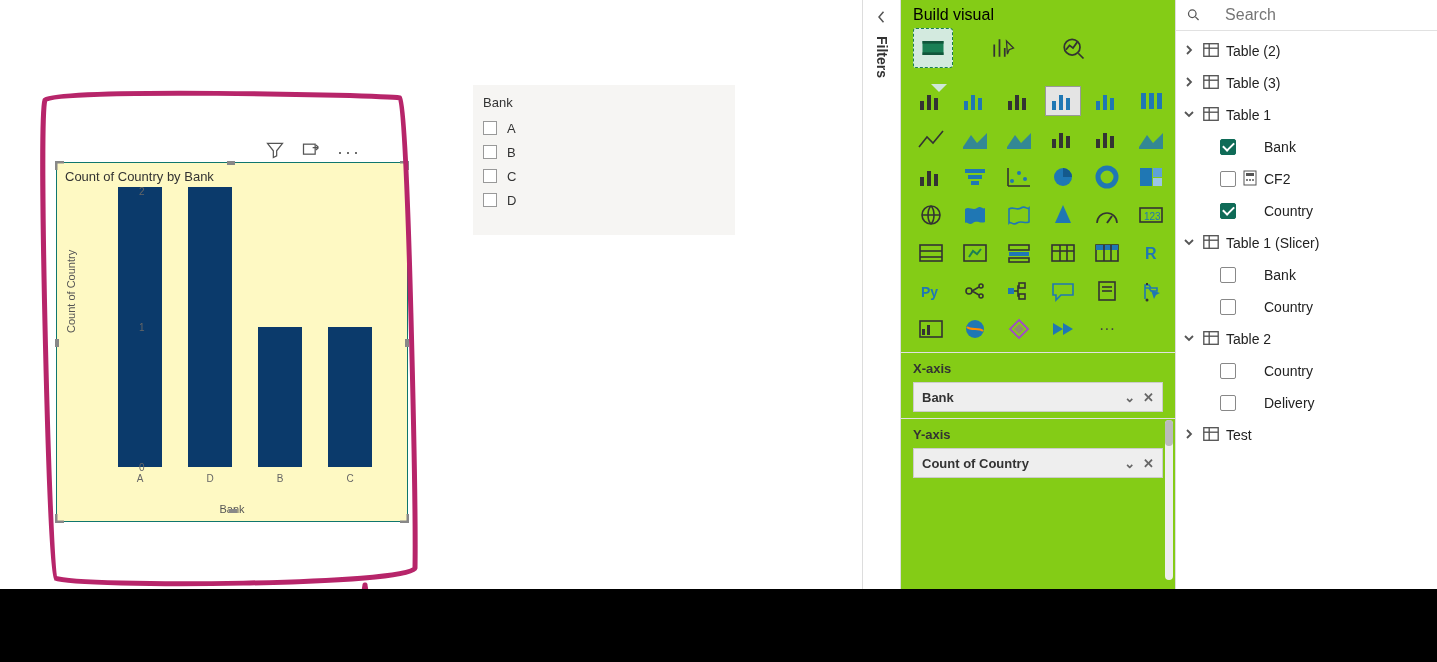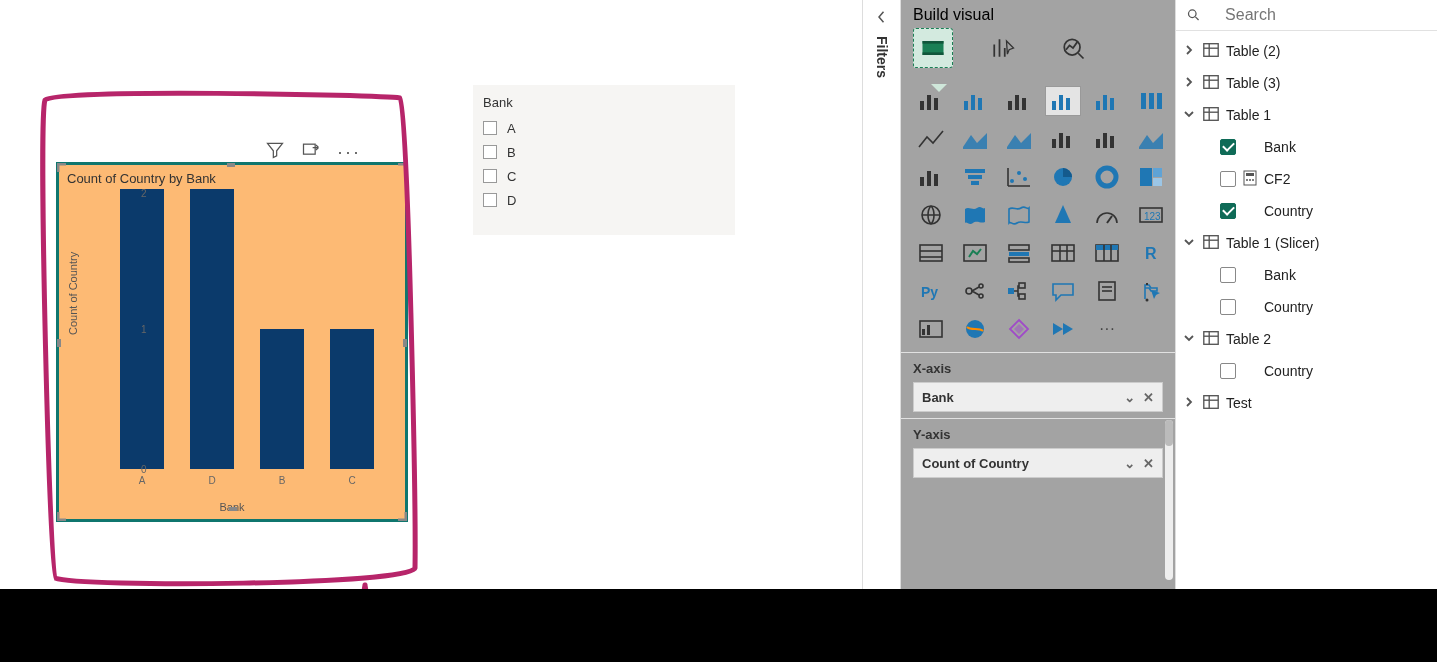--- a/index.html
+++ b/index.html
@@ -2,21 +2,21 @@
 <html><head>
 <meta charset="utf-8">
 <style>
   * { box-sizing: border-box; margin: 0; padding: 0; font-family: "Segoe UI", Arial, sans-serif; }
   html, body { width: 1437px; height: 662px; background: #fff; overflow: hidden; }
   .canvas { position: absolute; left:0; top:0; width:1437px; height:662px; }
   .black-band { position:absolute; left:0; top:589px; width:1437px; height:73px; background:#000; }
   .visual-toolbar { position:absolute; left:265px; top:140px; display:flex; gap:16px; align-items:center; }
   .tb-icon { width:20px; height:20px; stroke:#555; fill:none; }
   .visual-toolbar .dots { font-size:18px; color:#555; letter-spacing:2px; }
-  .chart-box { position:absolute; left:56px; top:162px; width:352px; height:360px; background:#fdba74; border:3px solid #0f766e; }
+  .chart-box { position:absolute; left:56px; top:162px; width:352px; height:360px; background:#fef9c3; border:1px solid #0f766e; }
   .chart-box .handle { position:absolute; width:14px; height:14px; }
   .handle svg { width:14px; height:14px; }
   .h-tl{top:-2px;left:-2px;} .h-tr{top:-2px;right:-2px;transform:scaleX(-1);} .h-bl{bottom:-2px;left:-2px;transform:scaleY(-1);} .h-br{bottom:-2px;right:-2px;transform:scale(-1,-1);}
   .h-l{top:50%;left:-2px;transform:translateY(-50%);} .h-r{top:50%;right:-2px;transform:translateY(-50%) scaleX(-1);}
   .h-t{left:50%;top:-2px;transform:translateX(-50%) rotate(90deg);} .h-b{left:50%;bottom:-2px;transform:translateX(-50%) rotate(-90deg) scaleX(-1);}
   .chart-title { font-size:13px; color:#333; padding:6px 8px 0 8px; }
   .plot-area { position:absolute; left:48px; top:24px; width:280px; height:296px; }
   .ylabel { position:absolute; left:8px; top:170px; transform:rotate(-90deg); transform-origin:left top; font-size:11px; color:#555; white-space:nowrap; }
   .xlabel { position:absolute; left:0; right:0; bottom:6px; text-align:center; font-size:11px; color:#555; }
   .ytick { position:absolute; left:34px; font-size:10px; color:#666; transform:translateY(-50%); }
@@ -33,21 +33,21 @@
   
   .annot { position:absolute; pointer-events:none; }
   .annot path { stroke:#b7256a; stroke-width:5; fill:none; stroke-linecap:round; stroke-linejoin:round; }
 
   
   .filters-rail { position:absolute; left:862px; top:0; width:38px; height:589px; border-left:1px solid #ddd; background:#fff; display:flex; flex-direction:column; align-items:center; padding-top:8px; }
   .filters-rail .chev { width:18px; height:18px; }
   .filters-rail .lbl { writing-mode:vertical-rl; font-size:14px; color:#333; margin-top:10px; font-weight:600; }
 
   
-  .viz-pane { position:absolute; left:900px; top:0; width:275px; height:589px; border-left:1px solid #ddd; background:#a3a3a3; }
+  .viz-pane { position:absolute; left:900px; top:0; width:275px; height:589px; border-left:1px solid #ddd; background:#84cc16; }
   .viz-head { font-size:16px; padding:6px 12px 4px 12px; }
   .viz-tabs { display:flex; gap:30px; padding:0 12px 10px 12px; align-items:center; }
   .viz-tab { width:40px; height:40px; display:flex; align-items:center; justify-content:center; border-radius:3px; }
   .viz-tab.active { background:#d3eadf; border:1px dashed #1a7f55; }
   .viz-tabs svg { width:28px; height:28px; }
   .viz-arrowtab { position:absolute; left:30px; top:84px; width:0;height:0;border-left:8px solid transparent;border-right:8px solid transparent;border-top:8px solid #cfe7da; }
   .gallery { display:grid; grid-template-columns:repeat(6,36px); gap:8px; padding:8px 12px; }
   .g-item { width:36px; height:30px; display:flex; align-items:center; justify-content:center; }
   .g-item.sel { background:#e4e4e4; border:1px solid #999; }
   .g-item svg { width:28px; height:24px; }
@@ -581,20 +581,25 @@
               <line x1="2" y1="8" x2="18" y2="8" stroke="#555" stroke-width="1.5"></line>
               <line x1="8" y1="3" x2="8" y2="17" stroke="#555" stroke-width="1.5"></line>
             </svg></span>
           <span>Table 2</span>
         </div>
         <div class="node indent2">
           <span class="cbx"></span>
           <span style="width:16px"></span>
           <span>Country</span>
         </div>
+        <div class="node indent2">
+          <span class="cbx"></span>
+          <span style="width:16px"></span>
+          <span>Delivery</span>
+        </div>
         <div class="node">
           <span><svg class="caret" viewBox="0 0 14 14">
               <path d="M5 3l4 4-4 4" stroke="#555" stroke-width="1.8" fill="none"></path>
             </svg></span>
           <span><svg class="tblicon" viewBox="0 0 20 20">
               <rect x="2" y="3" width="16" height="14" stroke="#555" stroke-width="1.5" fill="none"></rect>
               <line x1="2" y1="8" x2="18" y2="8" stroke="#555" stroke-width="1.5"></line>
               <line x1="8" y1="3" x2="8" y2="17" stroke="#555" stroke-width="1.5"></line>
             </svg></span>
           <span>Test</span>

